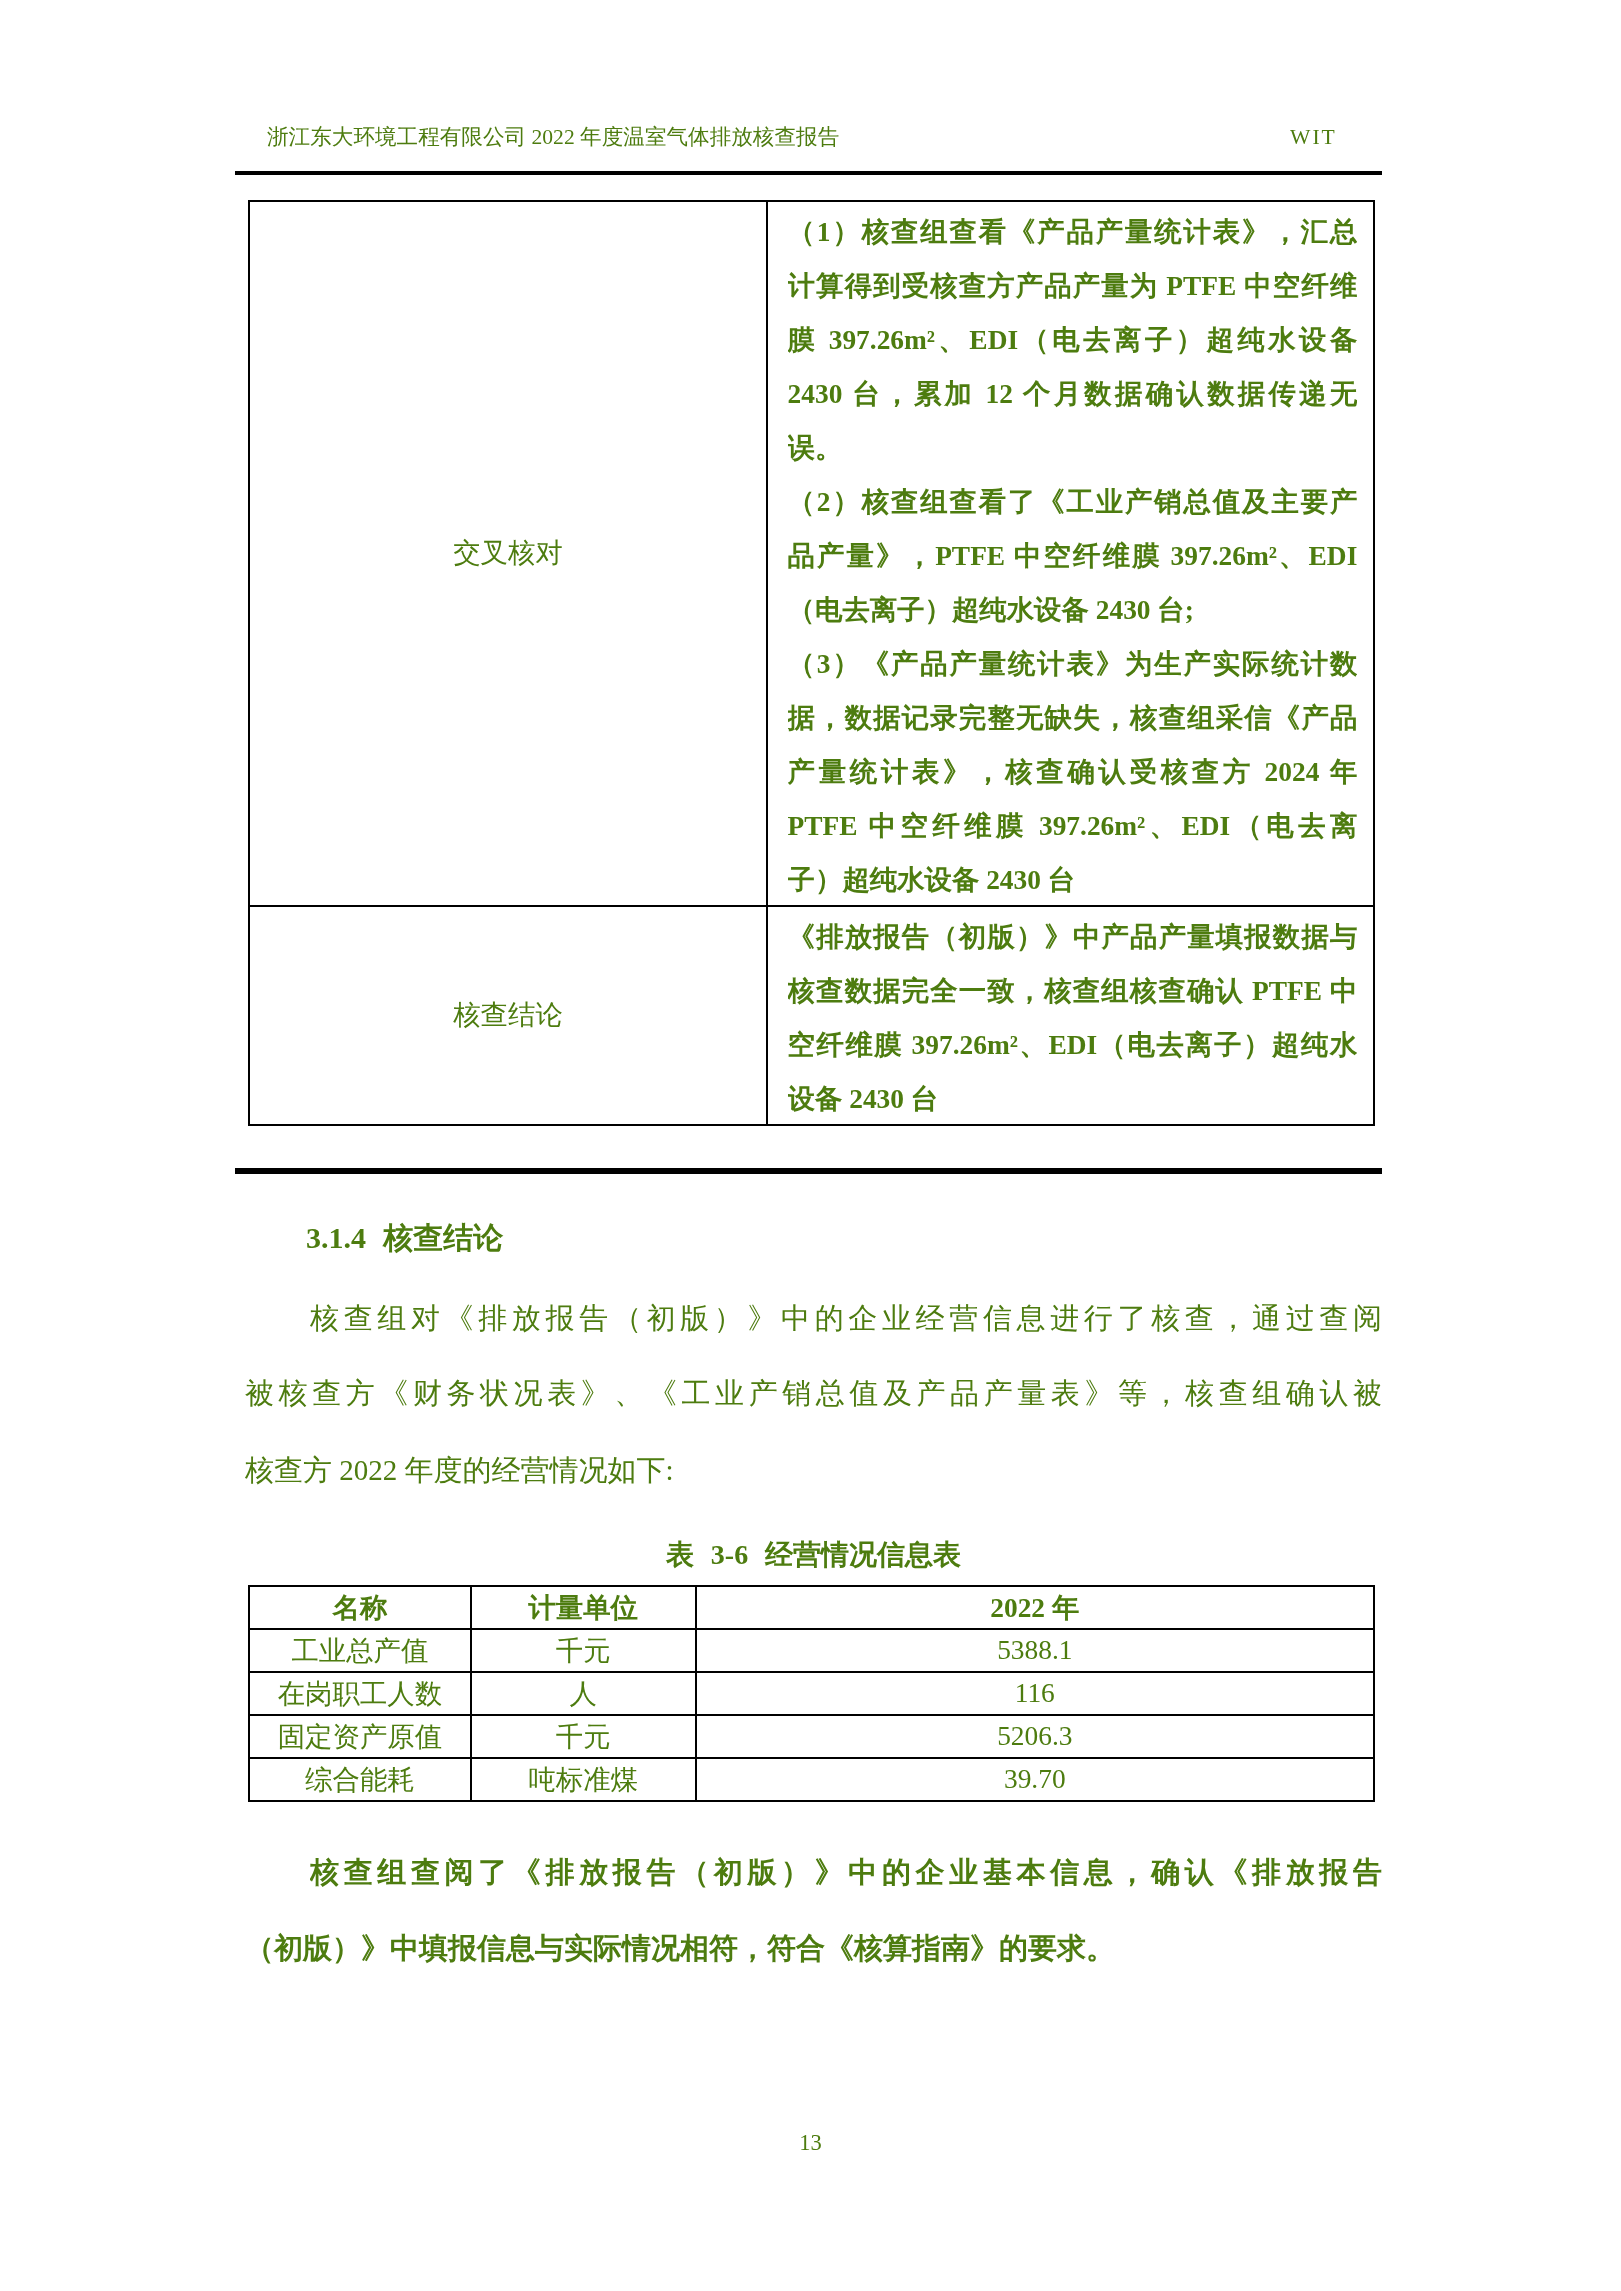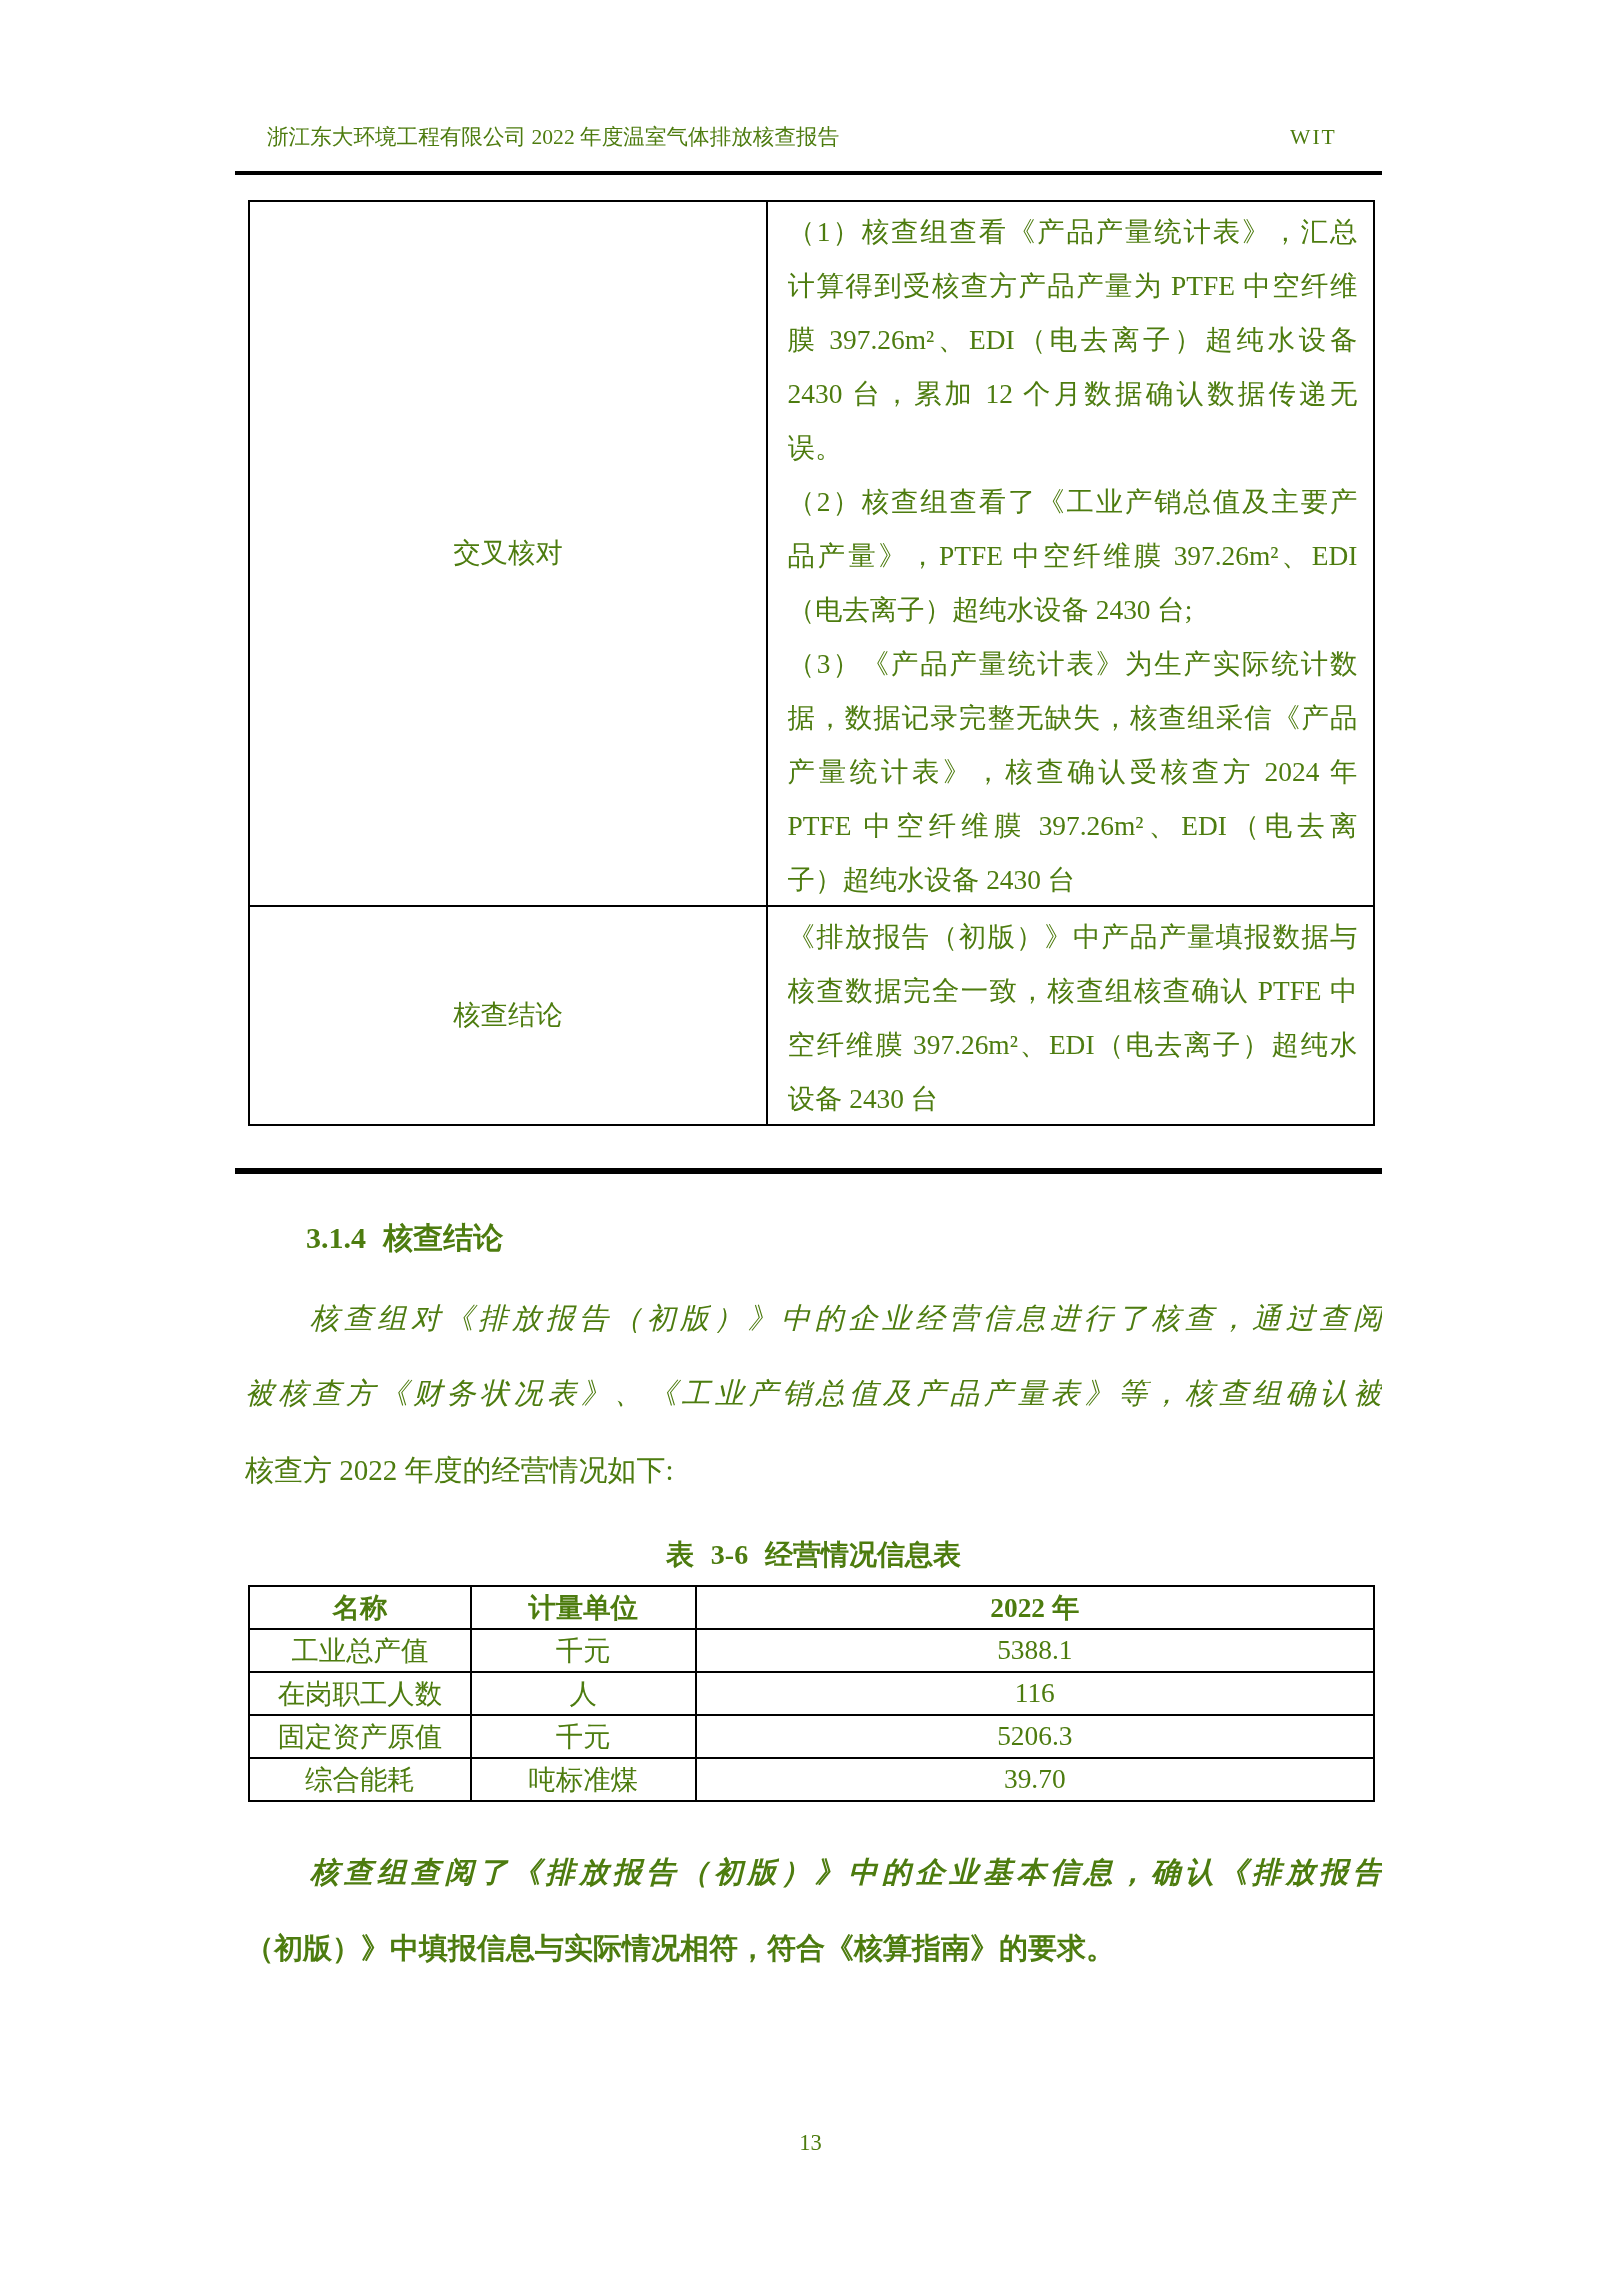--- a/index.html
+++ b/index.html
@@ -33,21 +33,21 @@
     border: 2.9px solid #000;
   }
   .vrow { display: flex; }
   .vrow-2 { border-top: 2.9px solid #000; }
   .vlabel {
     width: 518px; flex: 0 0 518px;
     border-right: 2px solid #000; box-sizing: border-box;
     display: flex; align-items: center; justify-content: center;
     font-size: 27.4px;
   }
-  .vcontent { flex: 1; padding: 2.9px 15.7px 0 19.6px; overflow: hidden; }
+  .vcontent { flex: 1; padding: 2.9px 15.7px 0 19.6px; overflow: hidden; font-weight: bold; }
   .vrow-1 .vcontent { height: 700px; }
   .vrow-2 .vcontent { height: 214px; }
   .vline {
     font-size: 27.4px; line-height: 54px; height: 54px;
     white-space: nowrap; overflow: hidden;
   }
   .vline.j {
     white-space: normal;
     text-align: justify; text-align-last: justify;
   }
@@ -61,21 +61,21 @@
     position: absolute; left: 306px; top: 1216px;
     font-size: 30px; font-weight: bold; line-height: 43px;
     word-spacing: 9.8px; white-space: nowrap;
   }
   .pline {
     position: absolute; font-size: 29px; line-height: 43px; height: 43px;
     white-space: nowrap; overflow: hidden;
   }
   .pline.j {
     white-space: normal;
-    text-align: justify; text-align-last: justify; font-style: italic;
+    text-align: justify; text-align-last: justify;
   }
   .p1-l1 { left: 310px; top: 1297px; width: 1072px; }
   .p1-l2 { left: 245px; top: 1372px; width: 1137px; }
   .p1-l3 { left: 245px; top: 1449px; }
   .p2 { font-weight: bold; }
   .p2-l1 { left: 310px; top: 1851px; width: 1072px; }
   .p2-l2 { left: 245px; top: 1927px; }
   
   .ops-caption {
     position: absolute; left: 245px; top: 1535px; width: 1137px;

